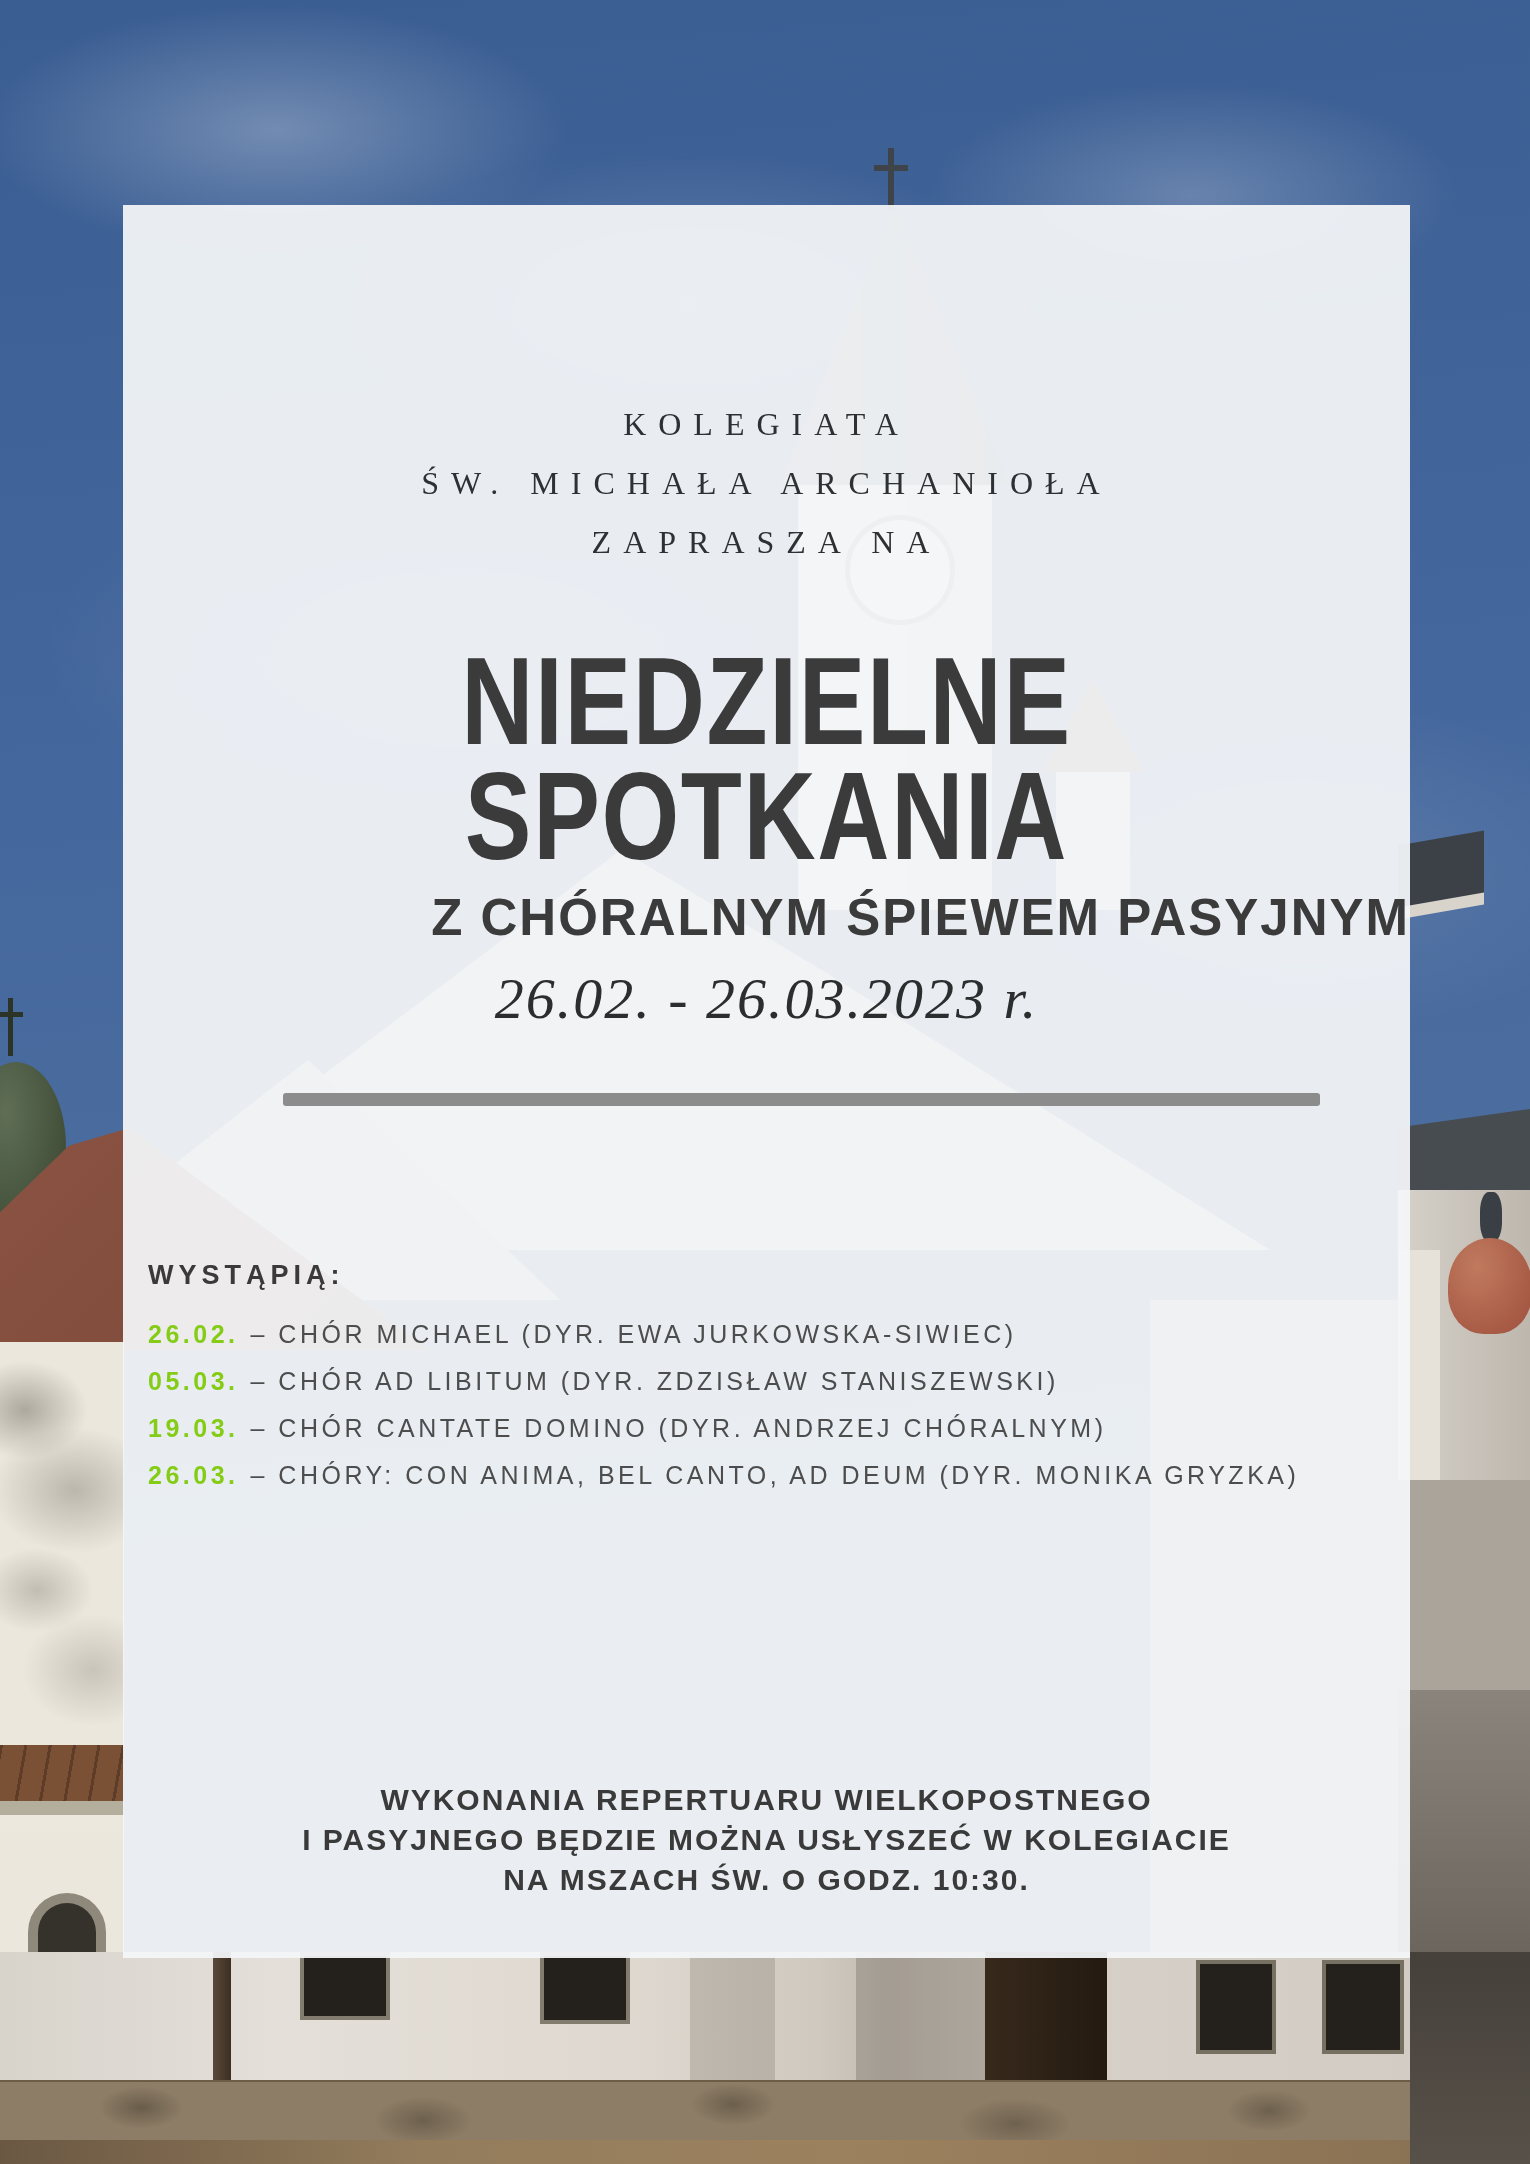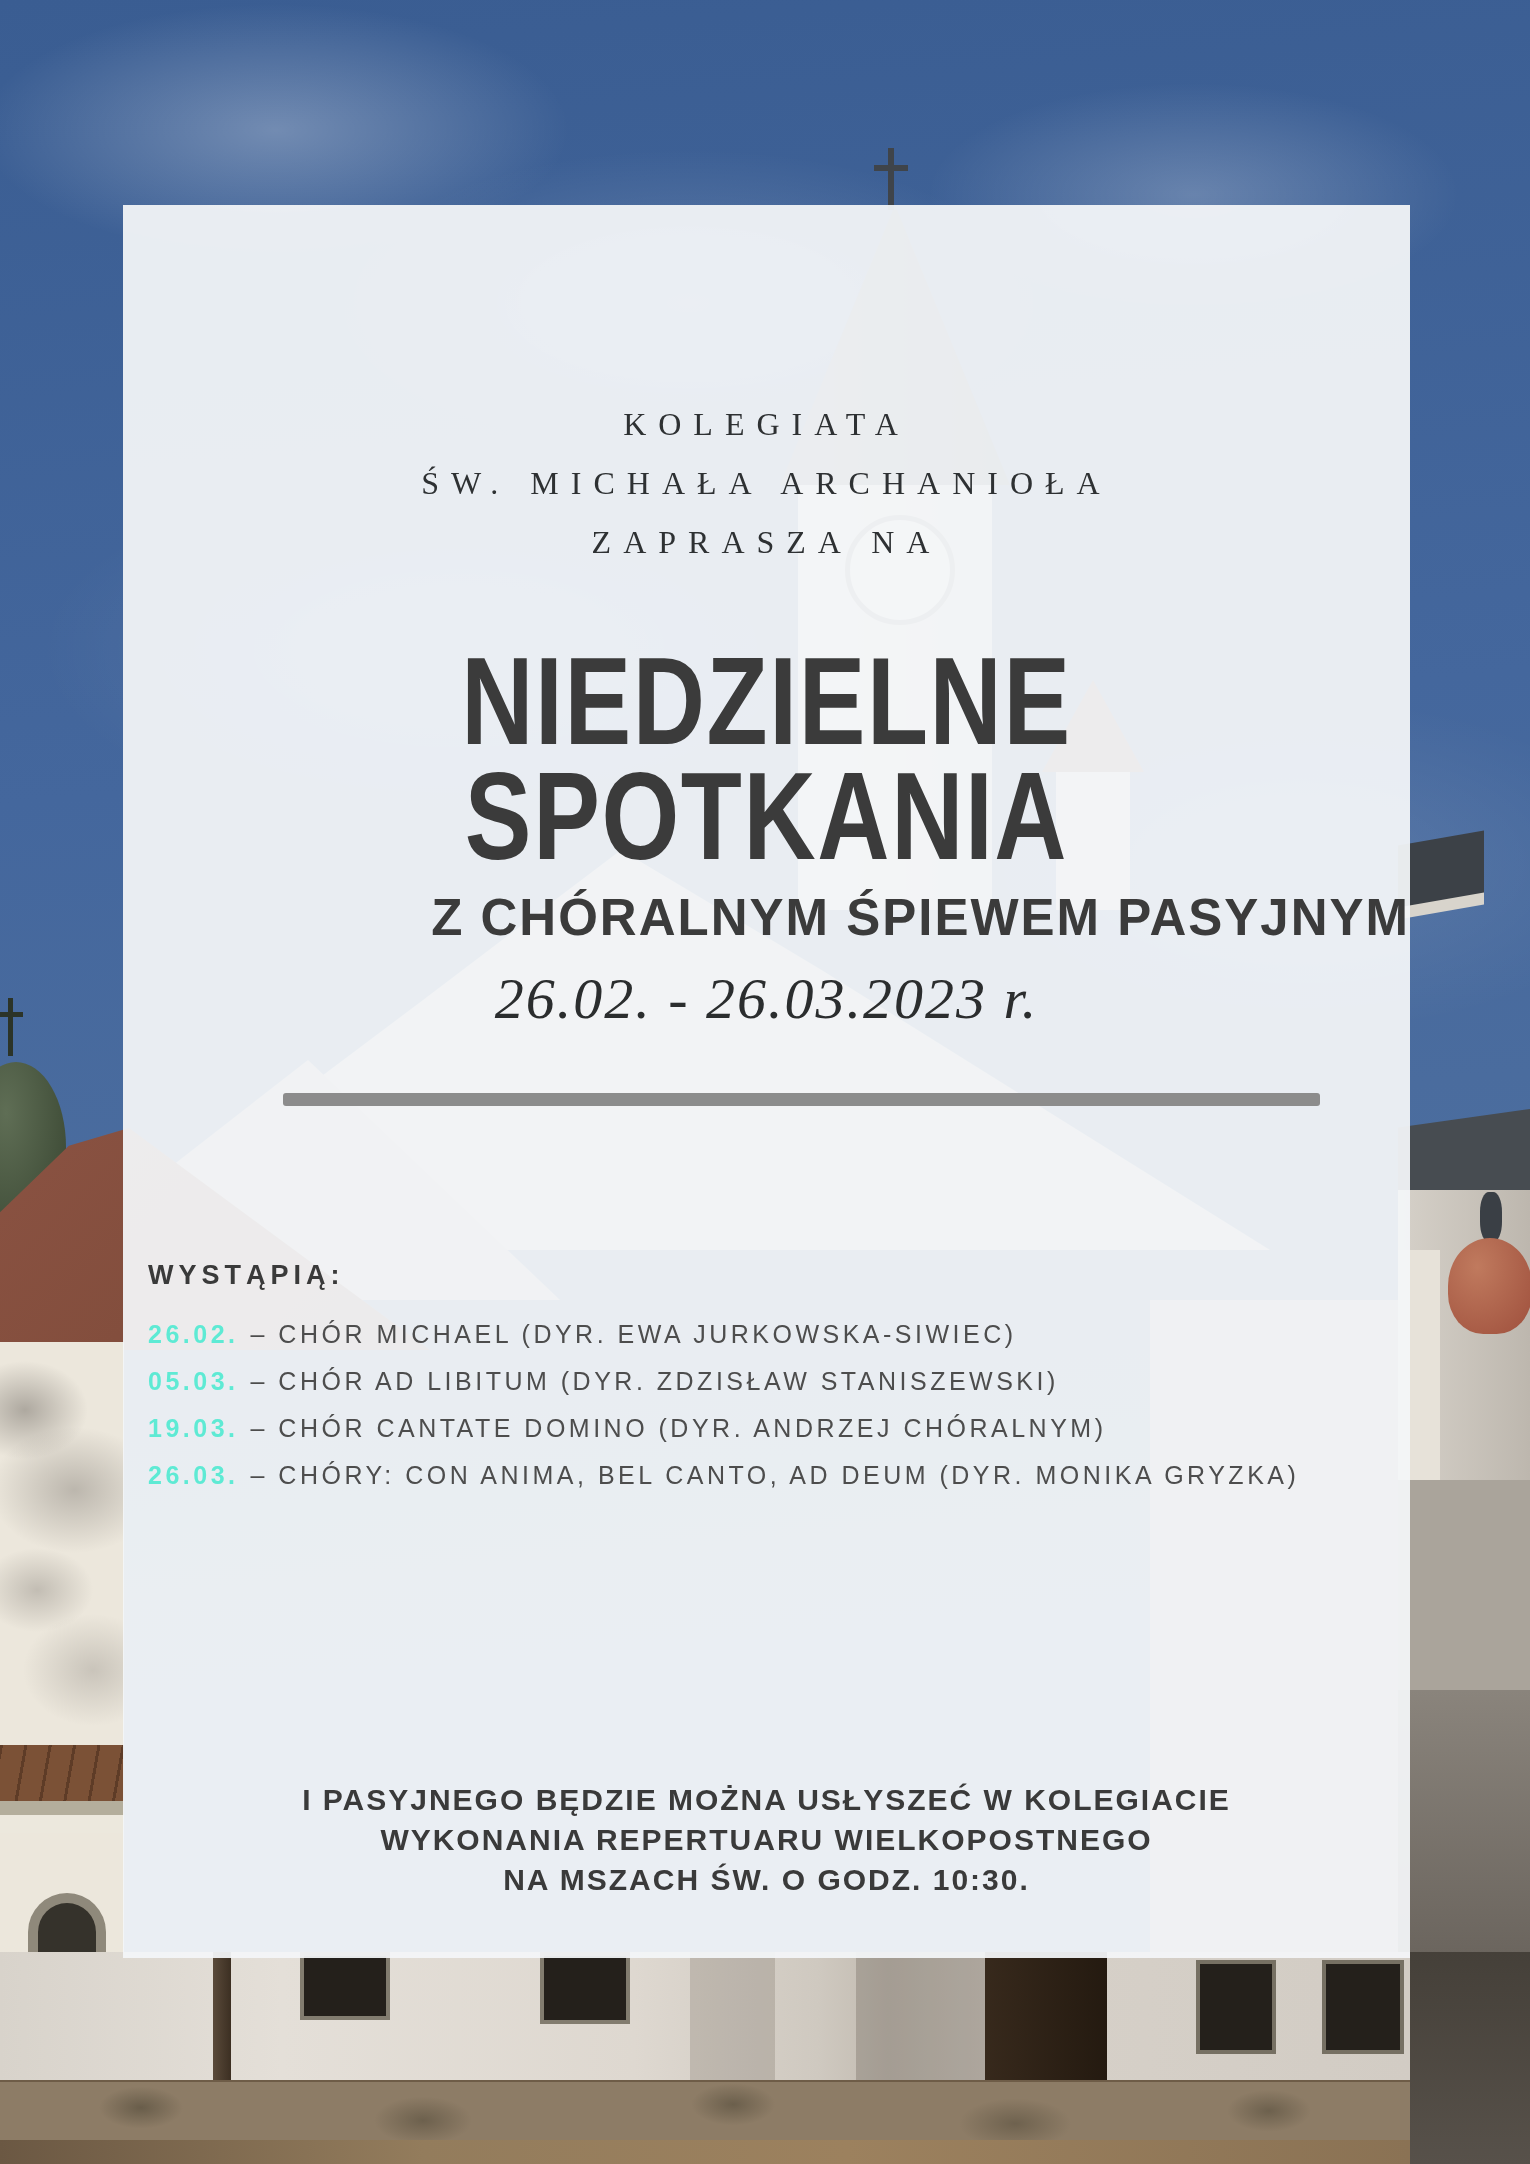--- a/index.html
+++ b/index.html
@@ -98,21 +98,21 @@
   .title-line{font-size:125px;line-height:115px;font-weight:700;letter-spacing:2px;transform:scaleX(0.8);}
   .subtitle{top:683px;width:100%;text-align:right;font-size:51px;font-weight:700;
     letter-spacing:2px;color:var(--title-ink);}
   .date-range{top:760px;width:100%;text-align:center;
     font-family:"Liberation Serif","DejaVu Serif",serif;font-style:italic;
     font-size:58px;letter-spacing:2px;color:#2b2d2e;}
   .divider{top:888px;left:160px;width:1037px;height:13px;border-radius:3px;background:var(--divider);}
   .lineup{top:1055px;left:25px;width:1240px;}
   .lineup-heading{font-size:27px;font-weight:700;letter-spacing:5px;color:#3a3a3a;margin-bottom:20px;}
   .lineup-item{font-size:25px;letter-spacing:3.5px;line-height:47px;color:var(--body-ink);white-space:nowrap;}
-  .lineup-date{font-weight:700;color:#5eead4;}
+  .lineup-date{font-weight:700;color:#84cc16;}
   .lineup-rest{margin-left:12px;}
   .footer{top:1575px;width:100%;text-align:center;font-size:30px;font-weight:700;
     letter-spacing:2px;line-height:40px;color:var(--footer-ink);}
 </style>
 </head>
 <body>
 
 <div class="poster">
 
   <div class="abs sky"></div>
@@ -196,19 +196,19 @@
       </div>
       <div class="lineup-item">
         <span class="lineup-date">19.03.</span><span class="lineup-rest">– CHÓR CANTATE DOMINO (DYR. ANDRZEJ CHÓRALNYM)</span>
       </div>
       <div class="lineup-item">
         <span class="lineup-date">26.03.</span><span class="lineup-rest">– CHÓRY: CON ANIMA, BEL CANTO, AD DEUM (DYR. MONIKA GRYZKA)</span>
       </div>
     </div>
 
     <div class="abs footer">
+      <div>WYKONANIA REPERTUARU WIELKOPOSTNEGO</div>
       <div>I PASYJNEGO BĘDZIE MOŻNA USŁYSZEĆ W KOLEGIACIE</div>
-      <div>WYKONANIA REPERTUARU WIELKOPOSTNEGO</div>
       <div>NA MSZACH ŚW. O GODZ. 10:30.</div>
     </div>
 
   </div>
 </div>
 
 </body></html>

